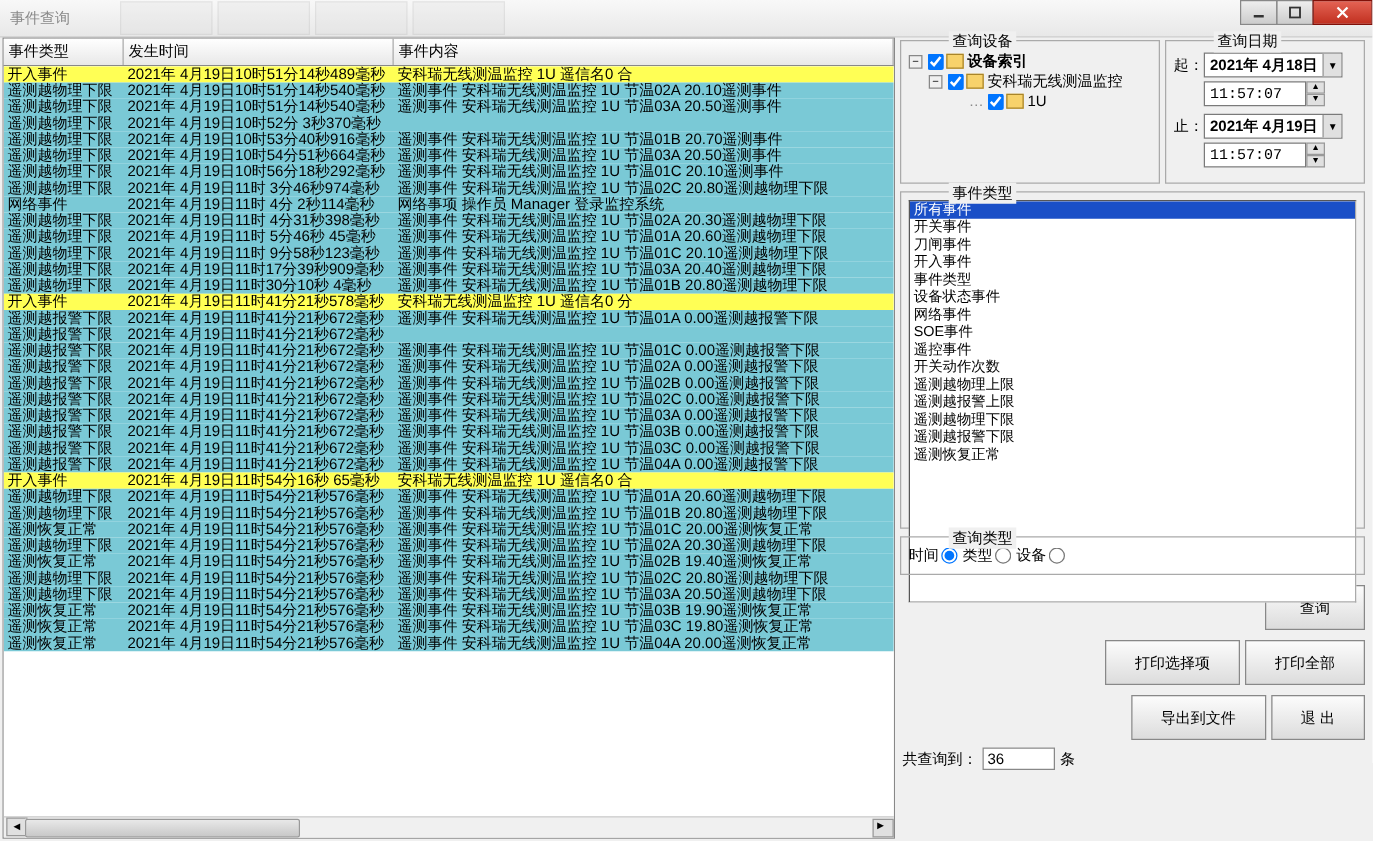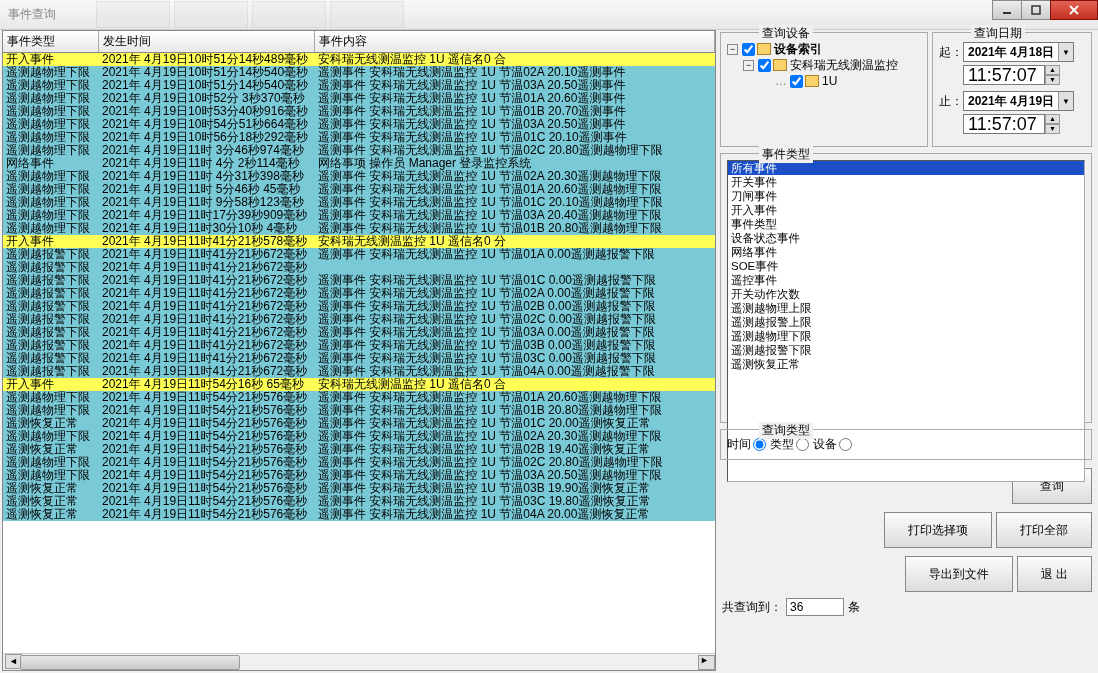--- a/index.html
+++ b/index.html
@@ -47,21 +47,21 @@
 .tree .fold { width: 14px; height: 12px; background: #f7d26b; border: 1px solid #a8842a; margin-right: 3px; }
 .tree .ind1 { margin-left: 16px; } .tree .ind2 { margin-left: 46px; }
 .dotline { color: #888; margin: 0 2px; letter-spacing: -1px; }
 
 .datebox { display: flex; align-items: center; margin: 3px 0; }
 .datebox label { width: 24px; }
 .datebox .dd { border: 1px solid #7a7a7a; background: #fff; display: inline-flex; align-items: center; height: 20px; }
 .datebox .dd span { padding: 0 4px; font-weight: bold; }
 .datebox .dd .ar { background: #e0e0e0; border-left: 1px solid #999; width: 15px; height: 100%; display: inline-flex; align-items: center; justify-content: center; font-size: 8px; }
 .timebox { display: flex; align-items: center; margin: 2px 0 6px 24px; }
-.timebox input { width: 82px; height: 20px; border: 1px solid #7a7a7a; padding: 0 4px; font-family: Liberation Sans, sans-serif; font-size: 18px; }
+.timebox input { width: 82px; height: 20px; border: 1px solid #7a7a7a; padding: 0 4px; font-family: Liberation Mono, monospace; font-size: 12px; }
 .spinner { width: 15px; display: inline-flex; flex-direction: column; }
 .spinner .sp { height: 10px; border: 1px solid #999; background: #e0e0e0; font-size: 7px; display: flex; align-items: center; justify-content: center; line-height: 6px; }
 
 .evtypes { height: 270px; }
 .evtypes .list { border: 1px inset #aaa; background: #fff; height: 322px; overflow: hidden; }
 .evtypes .item { padding: 0 3px; line-height: 14px; font-size: 11.5px; }
 .evtypes .item.sel { background: #1a4fc7; color: #fff; }
 
 .qtype { }
 .qtype .opts { display: flex; gap: 4px; align-items: center; }
@@ -122,21 +122,20 @@
           <div class="td c2">遥测事件 安科瑞无线测温监控 1U 节温02A 20.10遥测事件</div>
         </div>
         <div class="row cyan">
           <div class="td c0">遥测越物理下限</div>
           <div class="td c1">2021年 4月19日10时51分14秒540毫秒</div>
           <div class="td c2">遥测事件 安科瑞无线测温监控 1U 节温03A 20.50遥测事件</div>
         </div>
         <div class="row cyan">
           <div class="td c0">遥测越物理下限</div>
           <div class="td c1">2021年 4月19日10时52分 3秒370毫秒</div>
-          <div class="td c2">遥测事件 安科瑞无线测温监控 1U 节温01A 20.60遥测事件</div>
         </div>
         <div class="row cyan">
           <div class="td c0">遥测越物理下限</div>
           <div class="td c1">2021年 4月19日10时53分40秒916毫秒</div>
           <div class="td c2">遥测事件 安科瑞无线测温监控 1U 节温01B 20.70遥测事件</div>
         </div>
         <div class="row cyan">
           <div class="td c0">遥测越物理下限</div>
           <div class="td c1">2021年 4月19日10时54分51秒664毫秒</div>
           <div class="td c2">遥测事件 安科瑞无线测温监控 1U 节温03A 20.50遥测事件</div>

